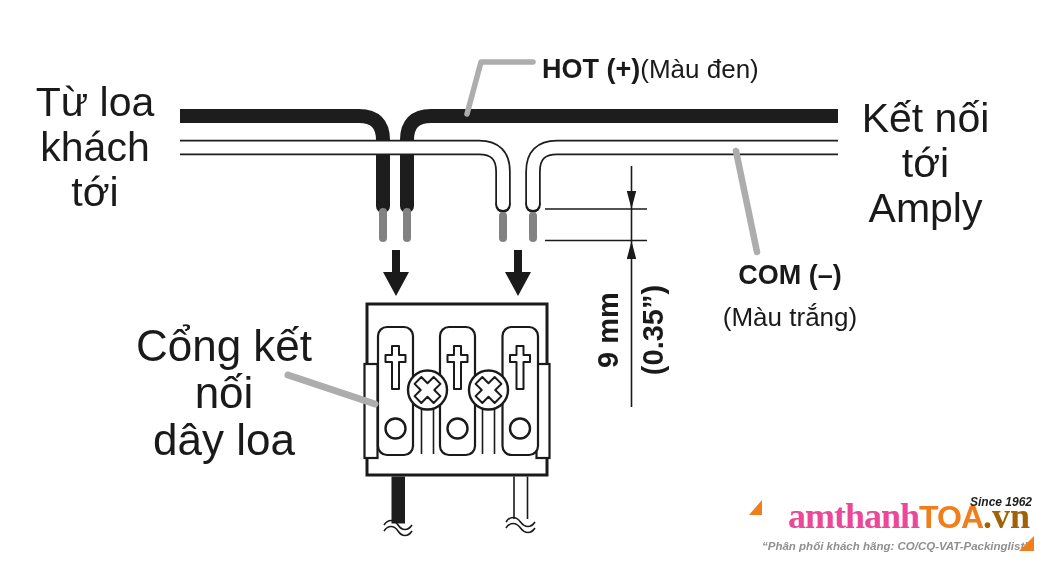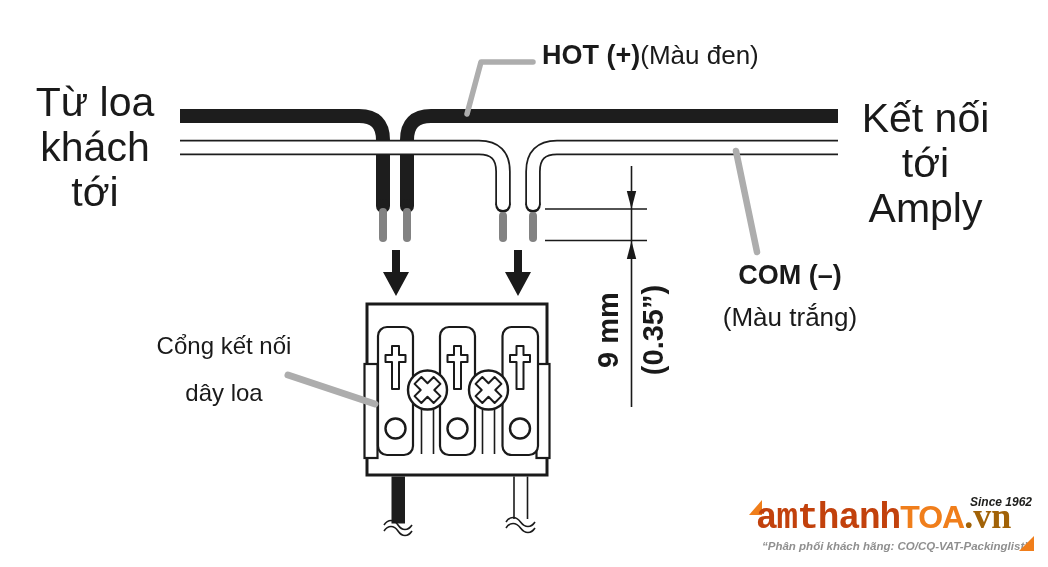--- a/index.html
+++ b/index.html
@@ -25,31 +25,31 @@
   .dim-fill{fill:var(--text);}
   .blk{stroke:var(--text);fill:#fff;}
   .leader{stroke:var(--leader_gray);fill:none;stroke-linecap:round;stroke-linejoin:round;}
 
   
   .lbl{position:absolute;color:var(--text);font-weight:500;white-space:pre-line;text-align:center;}
   .lbl-side{font-size:41px;line-height:45px;}
   .lbl-tech{font-weight:700;font-size:27px;white-space:nowrap;}
   .lbl-viet{font-weight:400;font-size:26px;white-space:nowrap;}
   .hot-row{position:absolute;left:542px;top:40px;display:flex;align-items:baseline;white-space:nowrap;}
-  .hot-row .lbl-tech,.hot-row .lbl-viet{position:static;}
+  .hot-row .lbl-tech,.hot-row .lbl-viet{position:static;margin-top:14px;}
   .com-group{position:absolute;left:674px;top:260px;width:232px;text-align:center;}
   .com-group .lbl-tech{position:static;display:block;line-height:30px;}
   .com-group .lbl-viet{position:static;display:block;margin-top:8px;line-height:38px;}
   .rot{position:absolute;width:130px;height:34px;line-height:34px;text-align:center;
        transform:rotate(-90deg);font-weight:700;font-size:29px;white-space:nowrap;}
 
   
   .logo{position:absolute;left:746px;top:487px;width:300px;height:76px;}
   .logo-row{position:absolute;left:10px;top:8px;display:flex;align-items:baseline;white-space:nowrap;}
-  .brand-prefix{font-family:Liberation Mono, monospace;font-weight:700;font-size:36px;color:#c2410c;letter-spacing:-1px;}
+  .brand-prefix{font-family:Liberation Serif, serif;font-weight:700;font-size:36px;color:#ec4899;letter-spacing:-1px;margin-left:32px;}
   .brand-core{font-weight:700;font-size:32px;color:var(--accent_orange);letter-spacing:-1px;}
   .brand-suffix{font-family:Liberation Serif, serif;font-weight:700;font-size:36px;color:#a16207;}
   .since{position:absolute;left:224px;top:8px;font-style:italic;font-weight:700;font-size:12px;color:#1d1d1b;white-space:nowrap;}
   .tagline{position:absolute;left:0;top:53px;width:100%;text-align:center;font-style:italic;font-weight:700;
            font-size:11.5px;color:var(--tagline_gray);white-space:nowrap;}
   .wedge-left{position:absolute;left:3px;top:13px;width:0;height:0;
               border-bottom:15px solid var(--accent_orange);border-left:13px solid transparent;}
   .wedge-right{position:absolute;left:273px;top:49px;width:0;height:0;
                border-bottom:15px solid var(--accent_orange);border-left:15px solid transparent;}
 </style>
@@ -148,21 +148,21 @@
   </div>
 
   <div class="com-group">
     <span class="lbl-tech">COM (–)</span>
     <span class="lbl-viet">(Màu trắng)</span>
   </div>
 
   <div class="rot" style="left:543px;top:313px;">9 mm</div>
   <div class="rot" style="left:588px;top:313px;">(0.35”)</div>
 
-  <div class="lbl" style="left:134px;top:322px;width:180px;font-size:24px;line-height:47px;">Cổng kết nối
+  <div class="lbl" style="left:134px;top:322px;width:180px;font-size:44px;line-height:47px;">Cổng kết nối
 dây loa</div>
 
   <div class="logo">
     <div class="wedge-left"></div>
     <div class="logo-row">
       <span class="brand-prefix">amthanh</span>
       <span class="brand-core">TOA</span>
       <span class="brand-suffix">.vn</span>
     </div>
     <div class="since">Since 1962</div>

